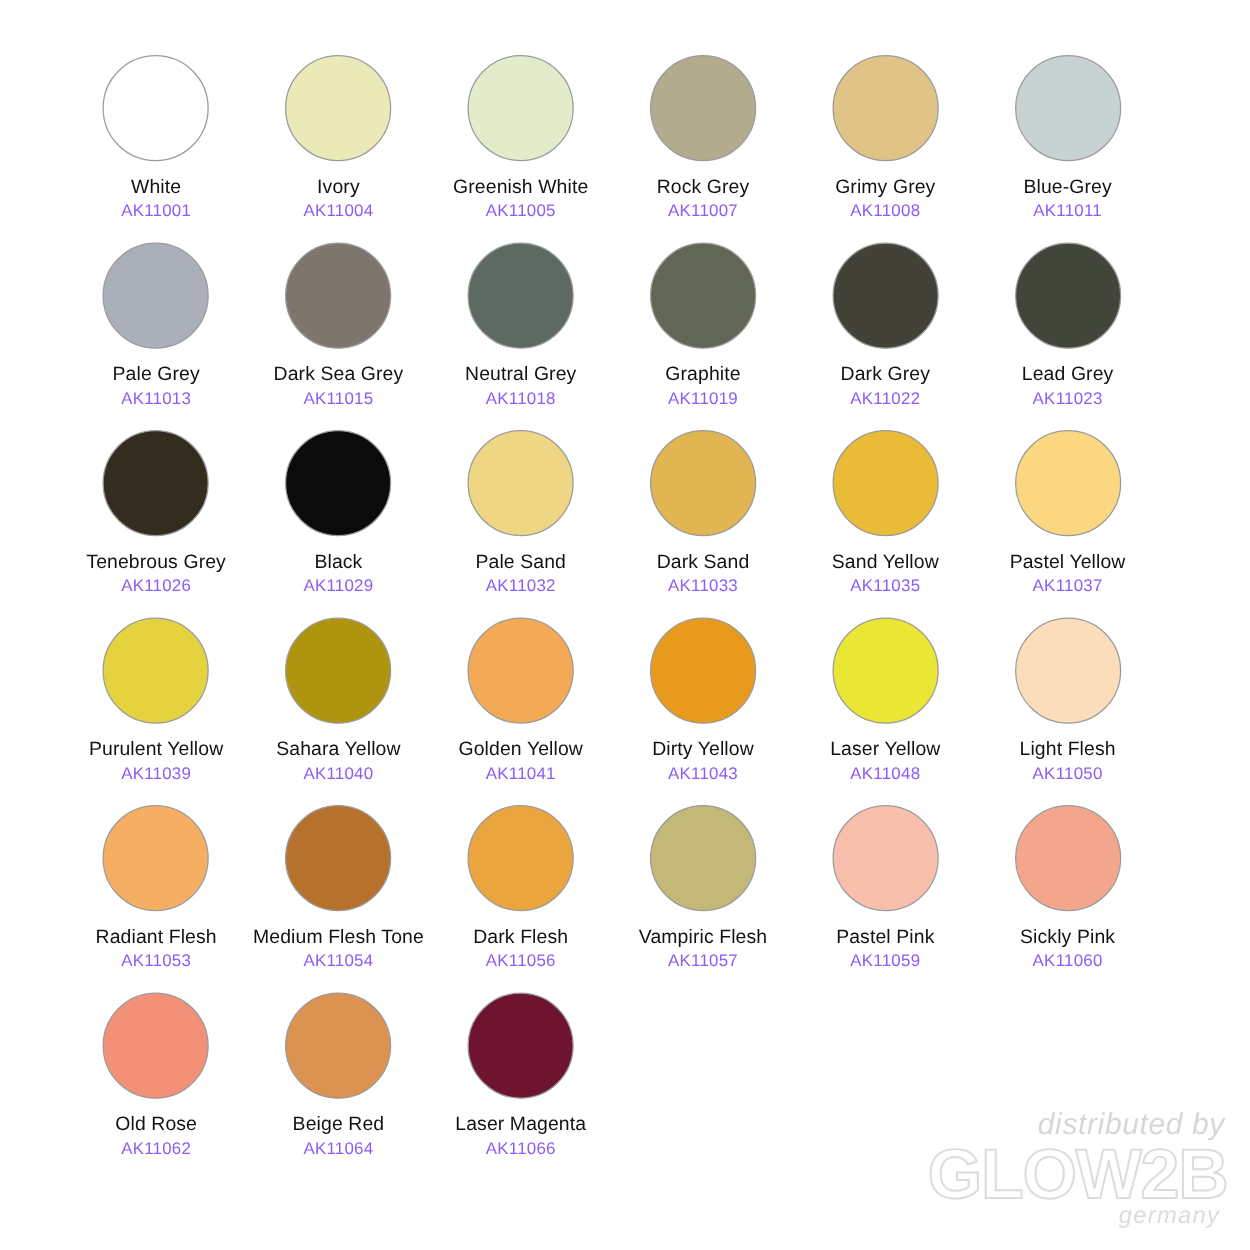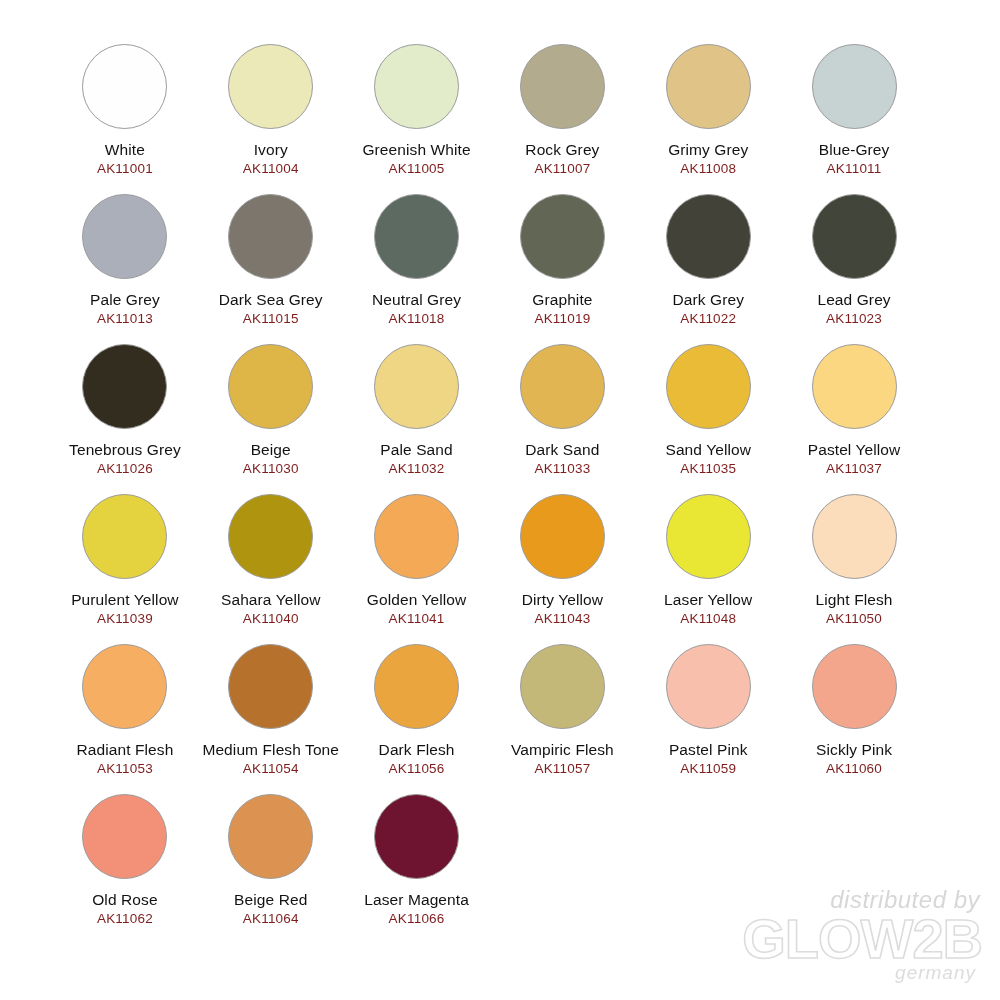--- a/index.html
+++ b/index.html
@@ -50,21 +50,21 @@
     line-height: 19px;
     color: #121212;
     letter-spacing: 0.1px;
     max-width: 150px;
     font-weight: 400;
   }
   .swatch-code {
     margin-top: 1px;
     font-size: 13.5px;
     line-height: 17px;
-    color: #7f1d1d;
+    color: #8b5cf6;
     letter-spacing: 0.2px;
     font-weight: 400;
   }
   
   #watermark {
     position: absolute;
     right: 14px;
     bottom: 18px;
     width: 300px;
     height: 96px;
@@ -168,23 +168,23 @@
         <div class="swatch-dot" style="background: rgb(66, 69, 58); border-color: rgb(155, 155, 155);"></div>
         <div class="swatch-name">Lead Grey</div>
         <div class="swatch-code">AK11023</div>
       </div>
       <div class="swatch-cell">
         <div class="swatch-dot" style="background: rgb(51, 45, 32); border-color: rgb(155, 155, 155);"></div>
         <div class="swatch-name">Tenebrous Grey</div>
         <div class="swatch-code">AK11026</div>
       </div>
       <div class="swatch-cell">
-        <div class="swatch-dot" style="background: rgb(222, 182, 72); border-color: rgb(155, 155, 155);"></div>
-        <div class="swatch-name">Beige</div>
-        <div class="swatch-code">AK11030</div>
+        <div class="swatch-dot" style="background: rgb(11, 11, 11); border-color: rgb(155, 155, 155);"></div>
+        <div class="swatch-name">Black</div>
+        <div class="swatch-code">AK11029</div>
       </div>
       <div class="swatch-cell">
         <div class="swatch-dot" style="background: rgb(238, 214, 132); border-color: rgb(155, 155, 155);"></div>
         <div class="swatch-name">Pale Sand</div>
         <div class="swatch-code">AK11032</div>
       </div>
       <div class="swatch-cell">
         <div class="swatch-dot" style="background: rgb(224, 181, 82); border-color: rgb(155, 155, 155);"></div>
         <div class="swatch-name">Dark Sand</div>
         <div class="swatch-code">AK11033</div>

